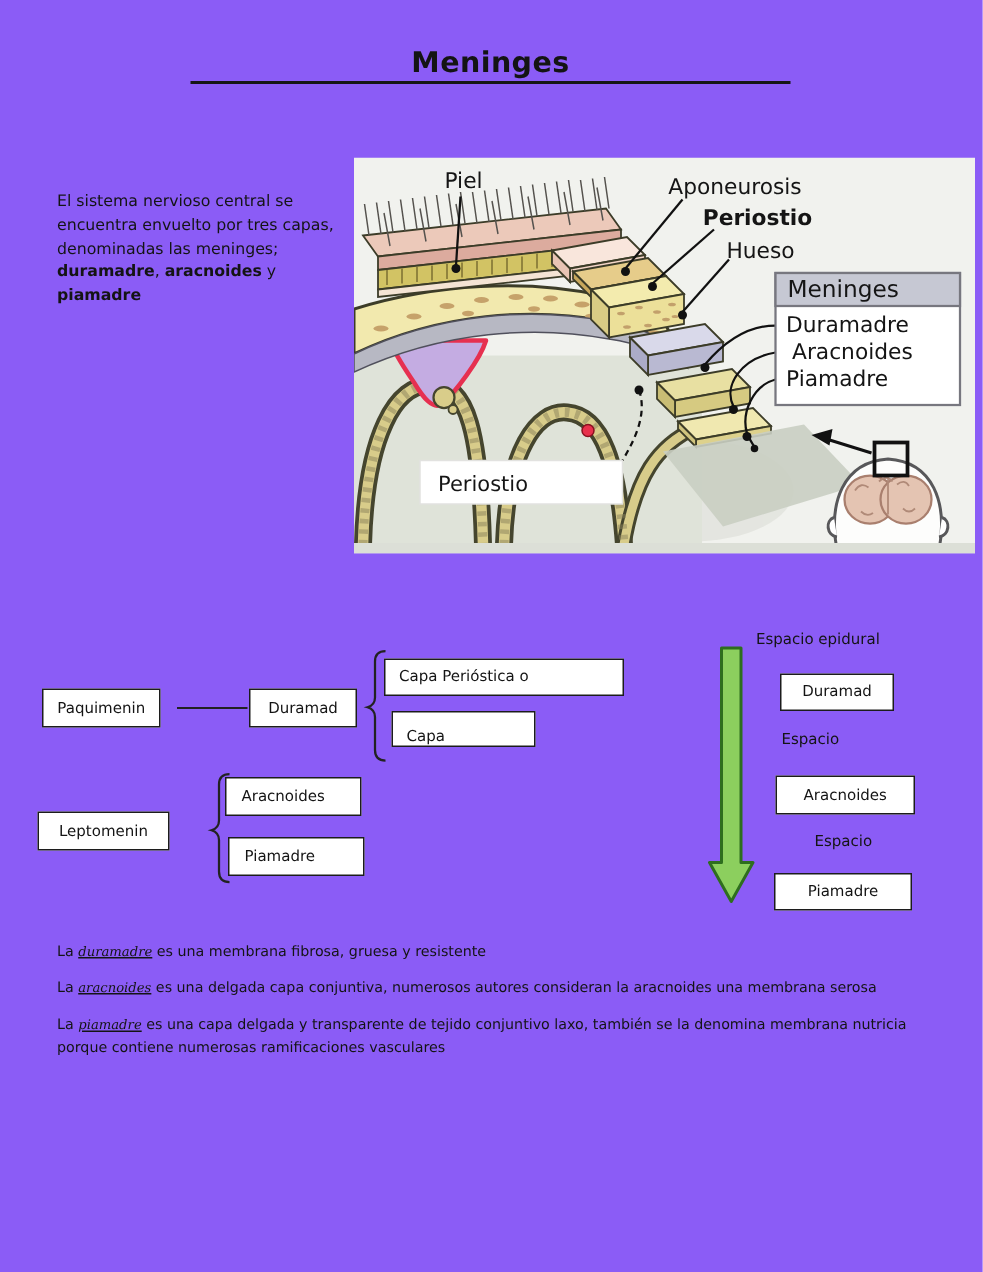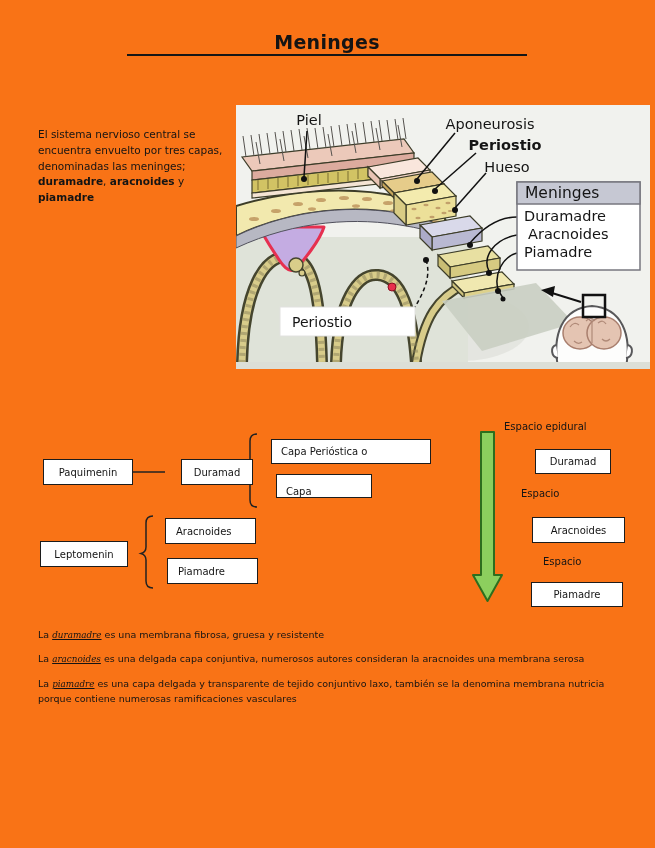--- a/index.html
+++ b/index.html
@@ -2,21 +2,21 @@
 <html><head>
 <meta charset="utf-8">
 <style>
   * { margin:0; padding:0; box-sizing:border-box; }
   html,body { background:#ffffff; }
   body {
     width:655px; height:848px; position:relative;
     font-family:"DejaVu Sans", sans-serif; color:#141414;
     overflow:hidden;
   }
-  .page { position:absolute; left:0; top:0; width:655px; height:848px; background:#f97316; }
+  .page { position:absolute; left:0; top:0; width:655px; height:848px; background:#8b5cf6; }
 
   
   .title-wrap {
     position:absolute; left:127px; top:31px; width:400px;
     text-align:center; border-bottom:2.5px solid #161616; padding-bottom:1px;
   }
   .title-wrap h1 { font-size:19px; font-weight:bold; letter-spacing:0.3px; display:inline-block; }
 
   
   .intro {
@@ -28,21 +28,20 @@
   
   .fig { position:absolute; left:236px; top:105px; width:414px; height:264px; }
   .fig svg { display:block; }
   .fig text { font-family:"DejaVu Sans", sans-serif; fill:#151515; }
 
   
   .fc-box {
     position:absolute; background:#fff; border:1.6px solid #1c1c1c;
     font-size:10px; display:flex; align-items:center; justify-content:center;
     white-space:nowrap;
-    margin-left:15px;
   }
   .fc-box.al { justify-content:flex-start; }
 
   .space-label { position:absolute; font-size:10px; white-space:nowrap; }
 
   
   .overlay { position:absolute; left:0; top:0; width:655px; height:848px; pointer-events:none; }
 
   
   .paras { position:absolute; left:38px; top:628px; width:594px; font-size:9.5px; line-height:13.9px; }
@@ -231,21 +230,21 @@
     </svg>
   </div>
 
   <svg class="overlay" viewBox="0 0 655 848">
     <line x1="118" y1="472" x2="165" y2="472" stroke="#222" stroke-width="1.4"></line>
     <path d="M257,434 Q250,434 250,441 L250,465 Q250,470 245,471.5 Q250,473 250,478 L250,500 Q250,507 257,507" fill="none" stroke="#222" stroke-width="1.5"></path>
     <path d="M153,516 Q146,516 146,523 L146,547 Q146,552 141,553.5 Q146,555 146,560 L146,581 Q146,588 153,588" fill="none" stroke="#222" stroke-width="1.5"></path>
     <path d="M481,432 L494,432 L494,575 L502,575 L487.5,601 L473,575 L481,575 Z" fill="#8ccf5e" stroke="#2e6e1e" stroke-width="2" stroke-linejoin="round"></path>
   </svg>
 
-  <div class="fc-box" style="left:28px; top:459px; width:90px; height:26px;">
+  <div class="fc-box" style="left:28px; top:459px; width:79px; height:26px;">
     <span>Paquimenin</span>
   </div>
   <div class="fc-box" style="left:166px; top:459px; width:72px; height:26px;">
     <span>Duramad</span>
   </div>
   <div class="fc-box al" style="left:256px; top:439px; width:160px; height:25px; padding-left:9px;">
     <span>Capa Perióstica o</span>
   </div>
   <div class="fc-box al" style="left:261px; top:474px; width:96px; height:24px; padding-left:9px;align-items:flex-end;">
     <span>Capa</span>

